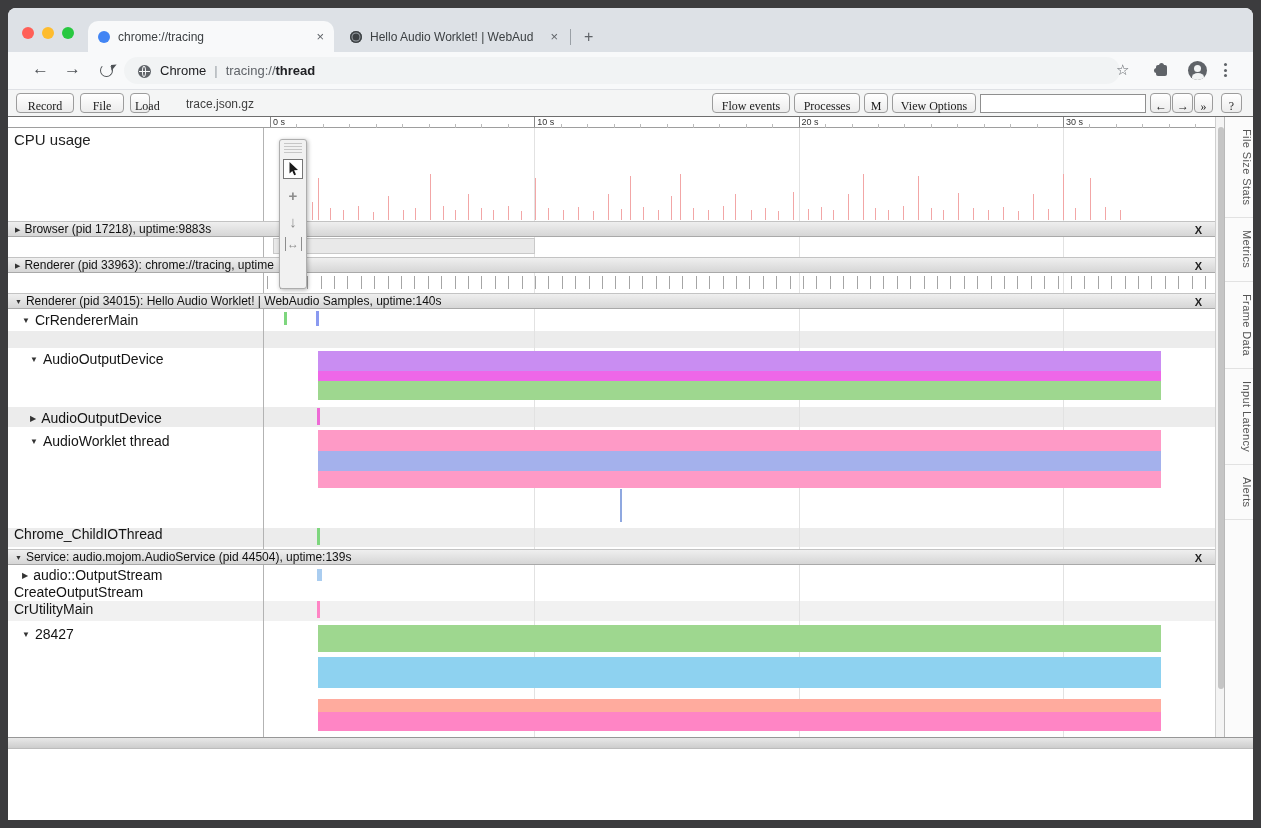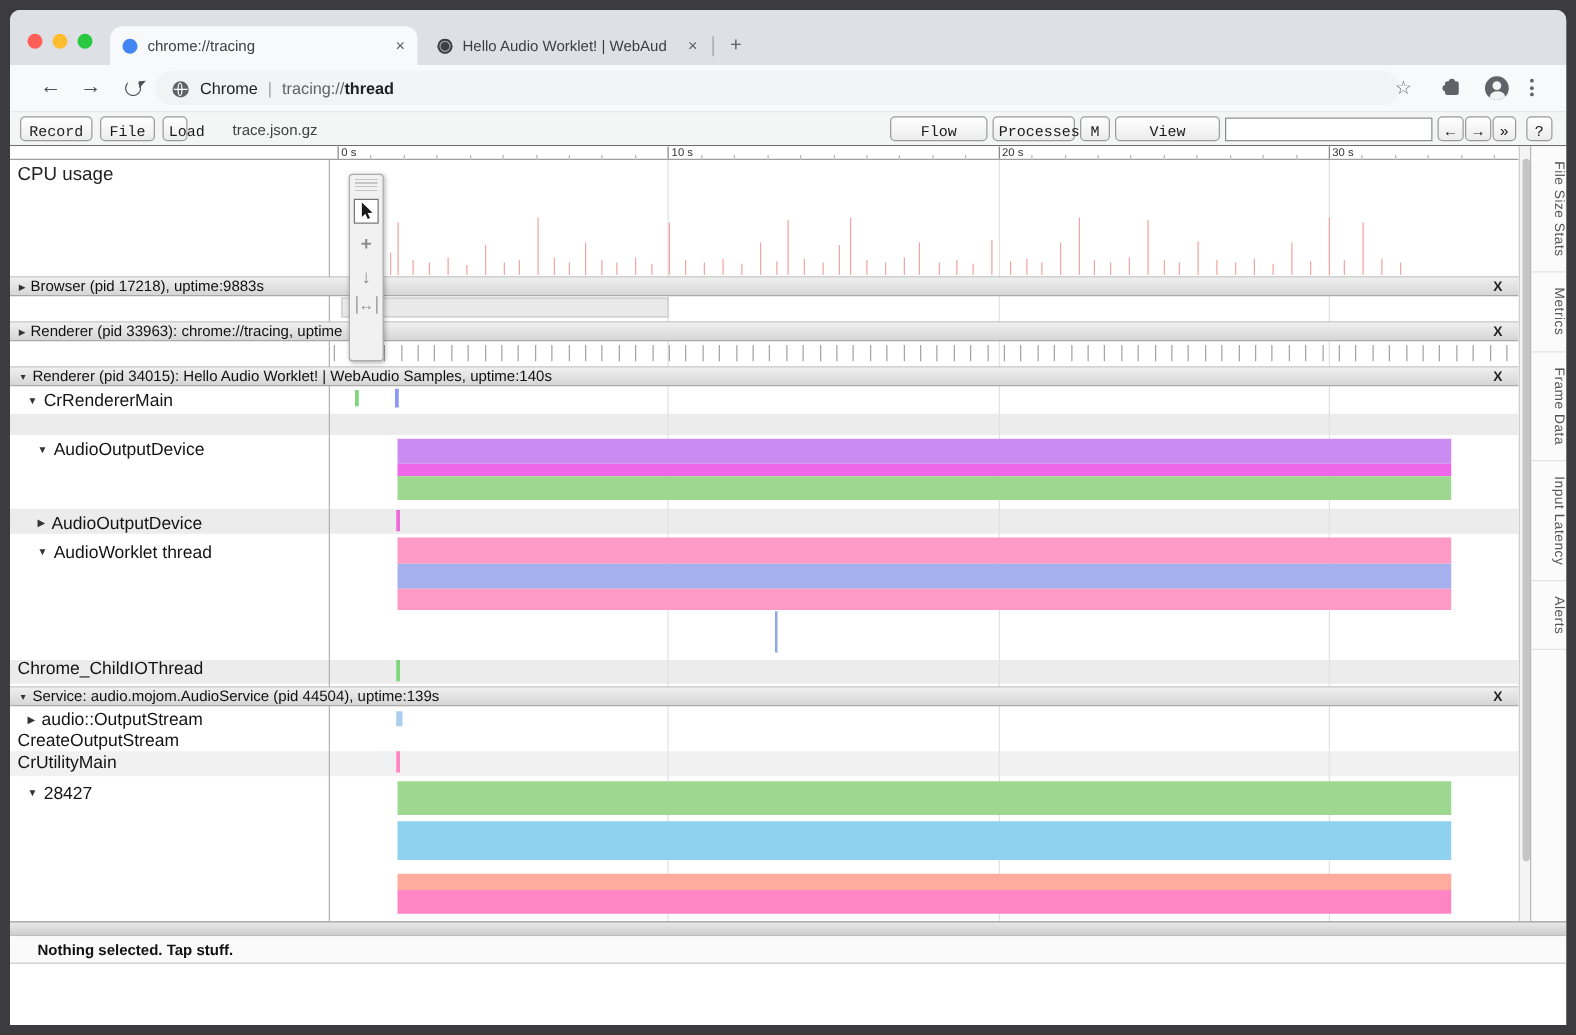--- a/index.html
+++ b/index.html
@@ -49,21 +49,21 @@
   .puzzle::after  { content:""; position:absolute; left:-2.5px; top:3px; width:5px; height:5px; background:#5f6368; border-radius:50%; }
   .avatar { position:absolute; left:1180px; top:9px; width:19px; height:19px; border-radius:50%; background:#5f6368; overflow:hidden; }
   .avatar::before { content:""; position:absolute; left:6px; top:3.5px; width:7px; height:7px; border-radius:50%; background:#f1f3f4; }
   .avatar::after { content:""; position:absolute; left:3.5px; top:12px; width:12px; height:8px; border-radius:50% 50% 0 0; background:#f1f3f4; }
   .kebab { position:absolute; left:1216px; top:11px; display:flex; flex-direction:column; gap:2.5px; }
   .kebab i { width:3px; height:3px; border-radius:50%; background:#5f6368; }
 
   
   .tracebar { position:absolute; left:0; top:82px; width:100%; height:27px; background:#f4f5f5;
               border-bottom:1px solid #6e6e6e; box-sizing:border-box; }
-  .tbtn { position:absolute; top:3px; height:20px; font-family:Liberation Mono, monospace; font-size:12px; color:#1a1a1a;
+  .tbtn { position:absolute; top:3px; height:20px; font-family:Liberation Serif, serif; font-size:12px; color:#1a1a1a;
           background:linear-gradient(#ffffff,#ececec); border:1px solid #9c9c9c; border-radius:4px;
           box-sizing:border-box; text-align:center; line-height:17px; padding:4px; }
   .fname { position:absolute; left:178px; top:7px; font-size:12px; color:#404040; }
   .search { position:absolute; top:4px; height:19px; border:1px solid #8f8f8f; background:#fff;
             font-family:inherit; font-size:12px; padding:0 4px; box-sizing:border-box; }
 
   
   .stage { position:absolute; left:0; top:109px; width:1207px; height:620px; background:#fff; overflow:hidden; }
   .phead { background:linear-gradient(#efefef,#d6d6d6); border-top:1px solid #c3c3c3; border-bottom:1px solid #a9a9a9;
            box-sizing:border-box; font-size:12px; color:#111; line-height:14px; white-space:nowrap; }
@@ -388,17 +388,14 @@
 
   <div class="sidebar">
     <div class="side-tab">File Size Stats</div>
     <div class="side-tab">Metrics</div>
     <div class="side-tab">Frame Data</div>
     <div class="side-tab">Input Latency</div>
     <div class="side-tab">Alerts</div>
   </div>
 
   <div class="grip"></div>
-  <div class="statusmsg">
-    <span>Nothing selected. Tap stuff.</span>
-  </div>
 
 </div>
 
 </body></html>

